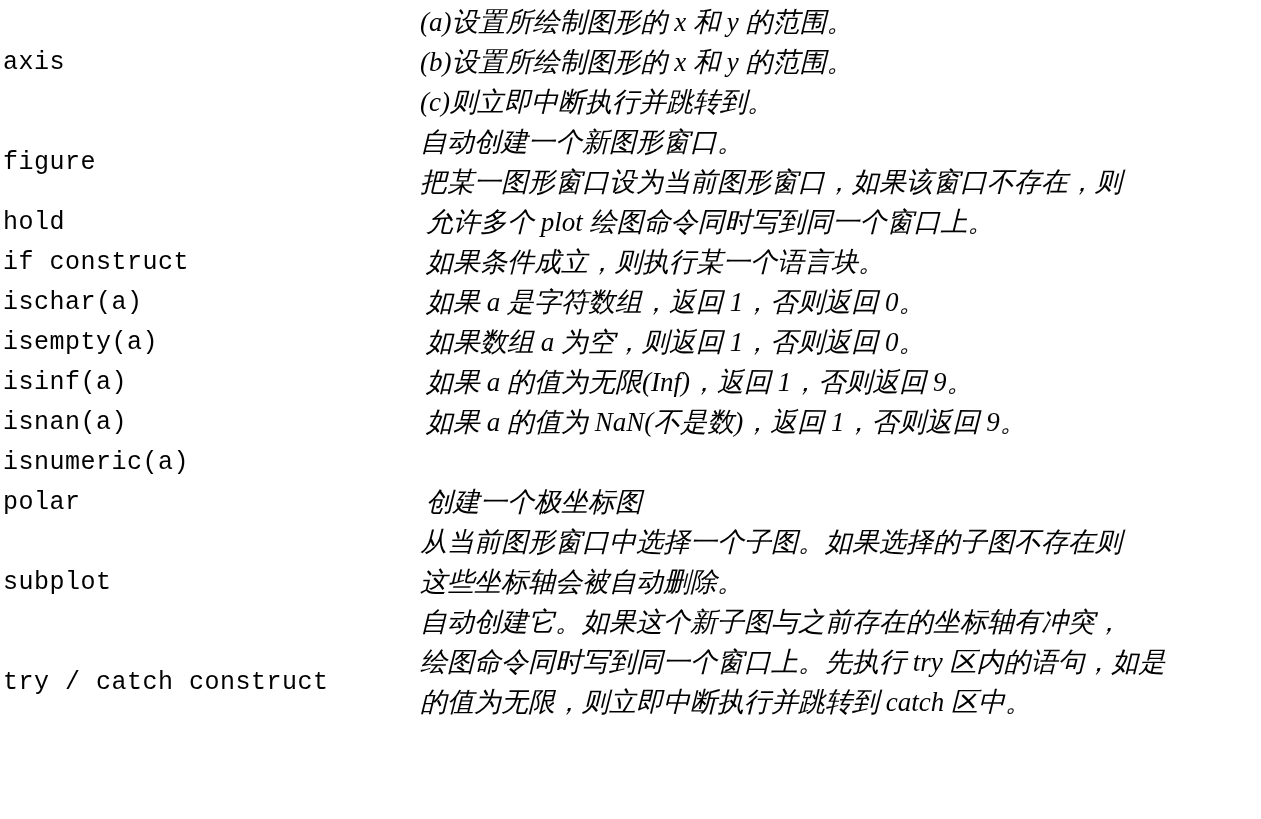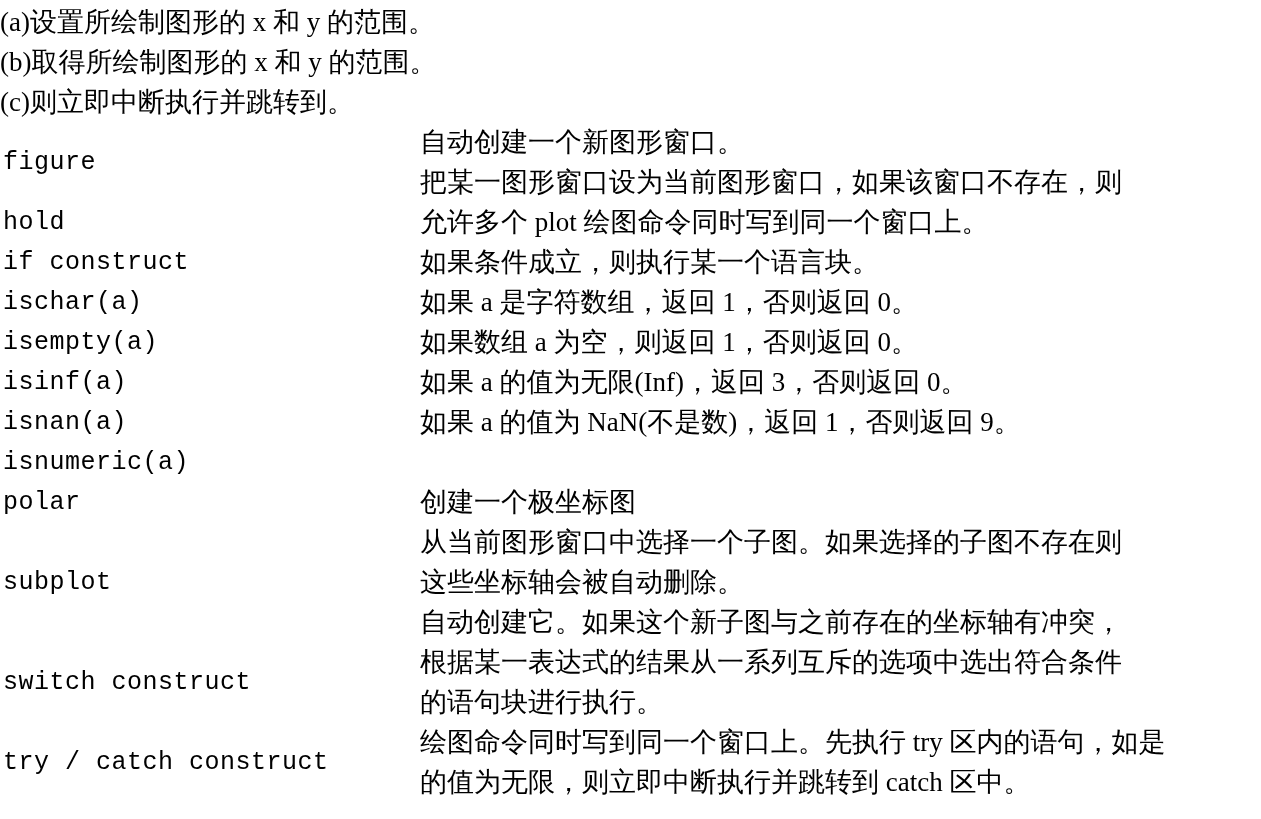--- a/index.html
+++ b/index.html
@@ -39,43 +39,45 @@
     letter-spacing: 0.5px;
     color: #000000;
     white-space: pre;
   }
 
   .fn-desc-cell {
     width: 841px;
     min-width: 841px;
     box-sizing: border-box;
     padding-right: 18px;
+    font-style: italic;
   }
 
   .desc-line {
     font-family: "Liberation Serif", "DejaVu Serif", serif;
     font-size: 27px;
     line-height: 40px;
     white-space: nowrap;
     color: #000000;
   }
 
   
-  .lines-1 { height: 40px; }
+  .lines-1 { height: 40px; gap: 6px; }
   .lines-2 { height: 80px; }
   .lines-3 { height: 120px; }
 </style>
 </head>
 <body>
 
 <div id="table-root">
     <div class="fn-row lines-3">
+      <div class="fn-name-cell">axis</div>
       <div class="fn-desc-cell">
         <div class="desc-line">(a)设置所绘制图形的 x 和 y 的范围。</div>
-        <div class="desc-line">(b)取得所绘制图形的 x 和 y 的范围。</div>
+        <div class="desc-line">(b)设置所绘制图形的 x 和 y 的范围。</div>
         <div class="desc-line">(c)则立即中断执行并跳转到。</div>
       </div>
     </div>
     <div class="fn-row lines-2">
       <div class="fn-name-cell">figure</div>
       <div class="fn-desc-cell">
         <div class="desc-line">自动创建一个新图形窗口。</div>
         <div class="desc-line">把某一图形窗口设为当前图形窗口，如果该窗口不存在，则</div>
       </div>
     </div>
@@ -99,21 +101,21 @@
     </div>
     <div class="fn-row lines-1">
       <div class="fn-name-cell">isempty(a)</div>
       <div class="fn-desc-cell">
         <div class="desc-line">如果数组 a 为空，则返回 1，否则返回 0。</div>
       </div>
     </div>
     <div class="fn-row lines-1">
       <div class="fn-name-cell">isinf(a)</div>
       <div class="fn-desc-cell">
-        <div class="desc-line">如果 a 的值为无限(Inf)，返回 3，否则返回 0。</div>
+        <div class="desc-line">如果 a 的值为无限(Inf)，返回 1，否则返回 9。</div>
       </div>
     </div>
     <div class="fn-row lines-1">
       <div class="fn-name-cell">isnan(a)</div>
       <div class="fn-desc-cell">
         <div class="desc-line">如果 a 的值为 NaN(不是数)，返回 1，否则返回 9。</div>
       </div>
     </div>
     <div class="fn-row lines-1">
       <div class="fn-name-cell">isnumeric(a)</div>
@@ -126,26 +128,19 @@
     </div>
     <div class="fn-row lines-3">
       <div class="fn-name-cell">subplot</div>
       <div class="fn-desc-cell">
         <div class="desc-line">从当前图形窗口中选择一个子图。如果选择的子图不存在则</div>
         <div class="desc-line">这些坐标轴会被自动删除。</div>
         <div class="desc-line">自动创建它。如果这个新子图与之前存在的坐标轴有冲突，</div>
       </div>
     </div>
     <div class="fn-row lines-2">
-      <div class="fn-name-cell">switch construct</div>
-      <div class="fn-desc-cell">
-        <div class="desc-line">根据某一表达式的结果从一系列互斥的选项中选出符合条件</div>
-        <div class="desc-line">的语句块进行执行。</div>
-      </div>
-    </div>
-    <div class="fn-row lines-2">
       <div class="fn-name-cell">try / catch construct</div>
       <div class="fn-desc-cell">
         <div class="desc-line">绘图命令同时写到同一个窗口上。先执行 try 区内的语句，如是</div>
         <div class="desc-line">的值为无限，则立即中断执行并跳转到 catch 区中。</div>
       </div>
     </div>
   </div>
 
 </body></html>

